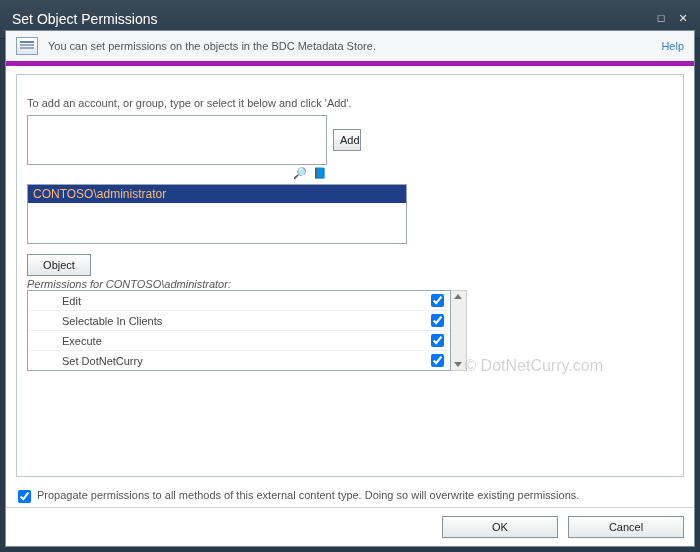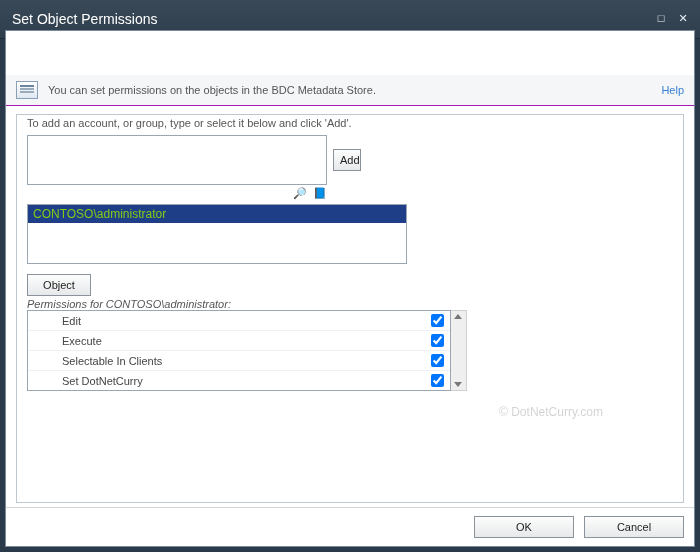--- a/index.html
+++ b/index.html
@@ -39,41 +39,40 @@
     background: #fff;
     border: 1px solid #7a8a99;
     display: flex;
     flex-direction: column;
   }
   .info-bar {
     display: flex;
     align-items: center;
     padding: 6px 10px;
     background: #f4f6f8;
-    border-bottom: 1px solid #a21caf;
-    margin-top: 44px;
+    border-bottom: 5px solid #a21caf;
   }
   .info-icon {
     width: 22px; height: 18px;
     border: 1px solid #8aa0b8;
     background: linear-gradient(#fff,#dfe8f1);
     margin-right: 10px;
     position: relative;
   }
   .info-icon::after {
     content:""; position:absolute; left:3px; top:3px; right:3px; height:2px; background:#6b85a0;
     box-shadow: 0 3px 0 #9ab,0 6px 0 #9ab;
   }
   .info-text { color: #555; flex:1; }
   .help-link { color: #3a7fd5; cursor: pointer; }
   .panel {
     flex: 1;
     margin: 8px 10px 4px 10px;
     border: 1px solid #bfc7ce;
-    padding: 0 10px 10px 10px;
+    padding: 20px 10px 10px 10px;
     color: #555;
     position: relative;
   }
   .hint { margin: 2px 0 6px 0; }
   .add-row { display:flex; align-items: flex-start; }
   .add-input {
     width: 300px; height: 50px;
     border: 1px solid #9aa6b2;
     background: #fff;
     resize: none;
@@ -95,21 +94,21 @@
   .ico-row span { margin-left: 3px; }
   .acct-list {
     width: 380px; height: 60px;
     border: 1px solid #9aa6b2;
     background:#fff;
     margin-top: 4px;
     overflow: hidden;
   }
   .acct-item {
     background: #1e3e87;
-    color: #84cc16;
+    color: #fdba74;
     padding: 2px 5px;
     font-size: 12px;
   }
   .remove-row { display:flex; align-items:center; margin-top: 10px; }
   .remove-row .lbl { flex: 0 0 300px; }
   .remove-btn { width: 64px; }
   .perm-head { margin-top: 2px; font-style: italic; }
   .perm-wrap { display:flex; width: 440px; }
   .perm-box {
     flex:1;
@@ -145,26 +144,26 @@
     color:#555;
   }
   .propagate-row input { margin: 1px 6px 0 0; }
   .footer {
     border-top: 1px solid #d0d5da;
     padding: 8px 10px;
     display:flex;
     justify-content:flex-end;
     gap: 10px;
   }
-  .ok-btn, .cancel-btn { width: 100px; }
+  .ok-btn, .cancel-btn { width: 116px; }
   .watermark {
     position:absolute;
-    top: 290px; right: 80px;
+    top: 282px; right: 80px;
     color: rgba(0,0,0,0.18);
-    font-size: 12px;
+    font-size: 16px;
     pointer-events:none;
   }
 </style>
 </head>
 <body>
 
 <div class="titlebar">
   <div class="title">Set Object Permissions</div>
   <div class="win-btn">□</div>
   <div class="win-btn">✕</div>
@@ -200,37 +199,41 @@
     </div>
 
     <div class="perm-head">Permissions for CONTOSO\administrator:</div>
     <div class="perm-wrap">
       <div class="perm-box">
         <div class="perm-row">
           <span class="plabel">Edit</span>
           <input type="checkbox" checked="" style="">
         </div>
         <div class="perm-row">
+          <span class="plabel">Selectable In Clients</span>
+          <input type="checkbox" checked="" style="">
+        </div>
+        <div class="perm-row">
           <span class="plabel">Execute</span>
-          <input type="checkbox" checked="" style="">
-        </div>
-        <div class="perm-row">
-          <span class="plabel">Selectable In Clients</span>
           <input type="checkbox" checked="" style="">
         </div>
         <div class="perm-row">
           <span class="plabel">Set DotNetCurry</span>
           <input type="checkbox" checked="" style="">
         </div>
       </div>
       <div class="perm-scroll"></div>
     </div>
 
     <div class="watermark">© DotNetCurry.com</div>
   </div>
 
+  <div class="propagate-row">
+    <input type="checkbox" checked="" style="">
+    <span>Propagate permissions to all methods of this external content type. Doing so will overwrite existing permissions.</span>
+  </div>
 
   <div class="footer">
     <button class="ok-btn">OK</button>
     <button class="cancel-btn">Cancel</button>
   </div>
 
 </div>
 
 </body></html>

